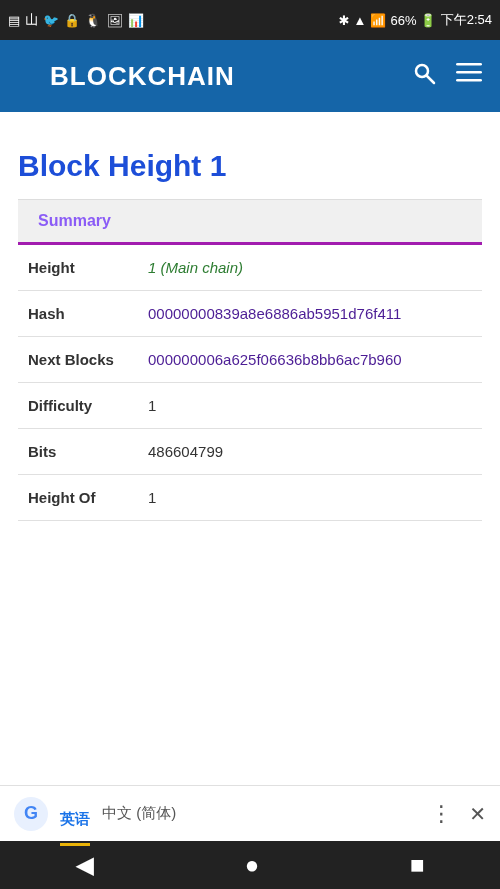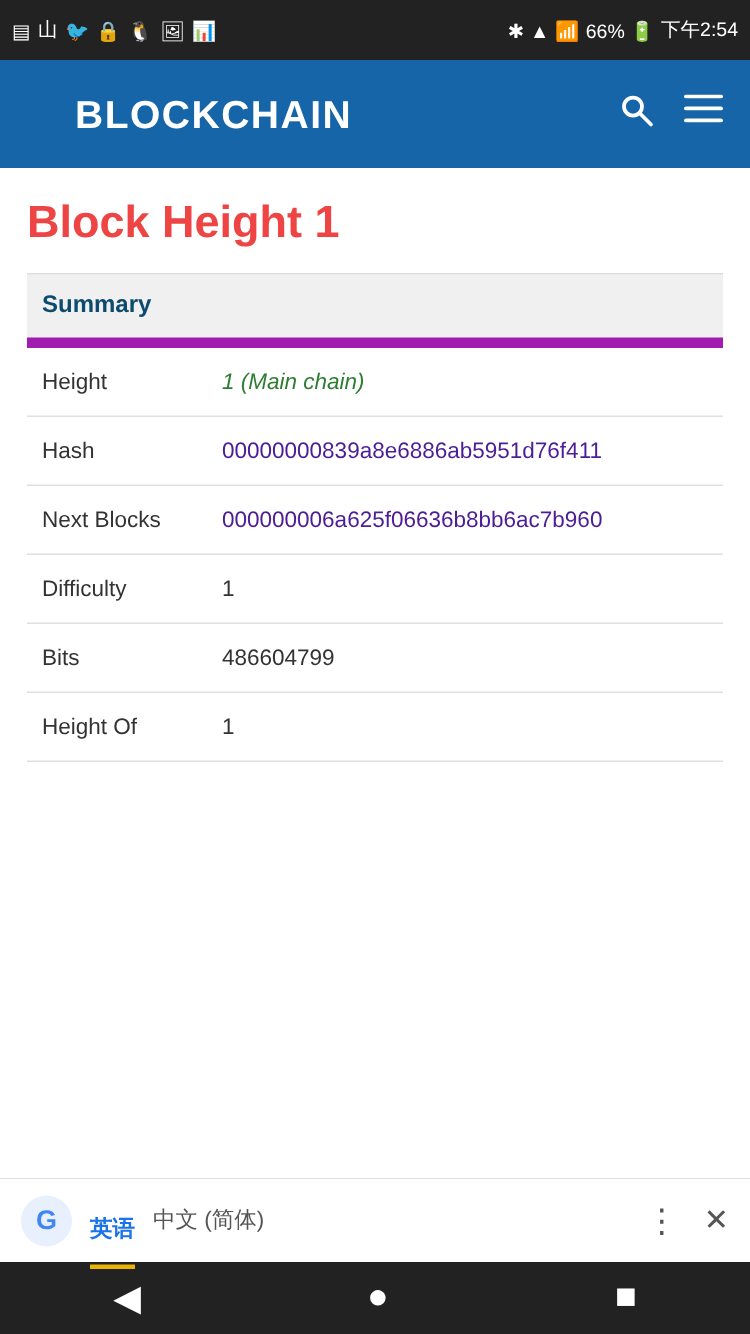--- a/index.html
+++ b/index.html
@@ -42,51 +42,52 @@
     .header-icon { color: #fff; font-size: 22px; cursor: pointer; }
 
     
     .main {
       padding: 0 18px;
       background: #fff;
     }
     .page-title {
       font-size: 30px;
       font-weight: 700;
-      color: #ef4444;
+      color: #1d4ed8;
       padding: 20px 0 16px 0;
+      margin-top: 17px;
     }
 
     
     .summary-table {
       width: 100%;
       border-collapse: collapse;
     }
     .summary-table thead tr th {
       background: #f0f0f0;
       text-align: left;
-      padding: 12px 10px;
+      padding: 12px 20px;
       font-size: 16px;
       font-weight: 700;
-      color: #0c4a6e;
+      color: #8b5cf6;
       border-top: 1px solid #ddd;
-      border-bottom: 7px solid #a21caf;
+      border-bottom: 3px solid #a21caf;
     }
     .summary-table tbody tr {
       border-bottom: 1px solid #e0e0e0;
     }
     .summary-table tbody tr td {
       padding: 14px 10px;
       vertical-align: top;
       font-size: 15px;
       color: #333;
     }
     .summary-table tbody tr td:first-child {
       width: 120px;
-      font-weight: 400;
+      font-weight: 700;
       color: #333;
       white-space: normal;
     }
     .summary-table tbody tr td:last-child {
       color: #333;
       word-break: break-all;
     }
     .link-text { color: #4c1d95; text-decoration: none; }
     .link-green { color: #2e7d32; font-style: italic; }
 

